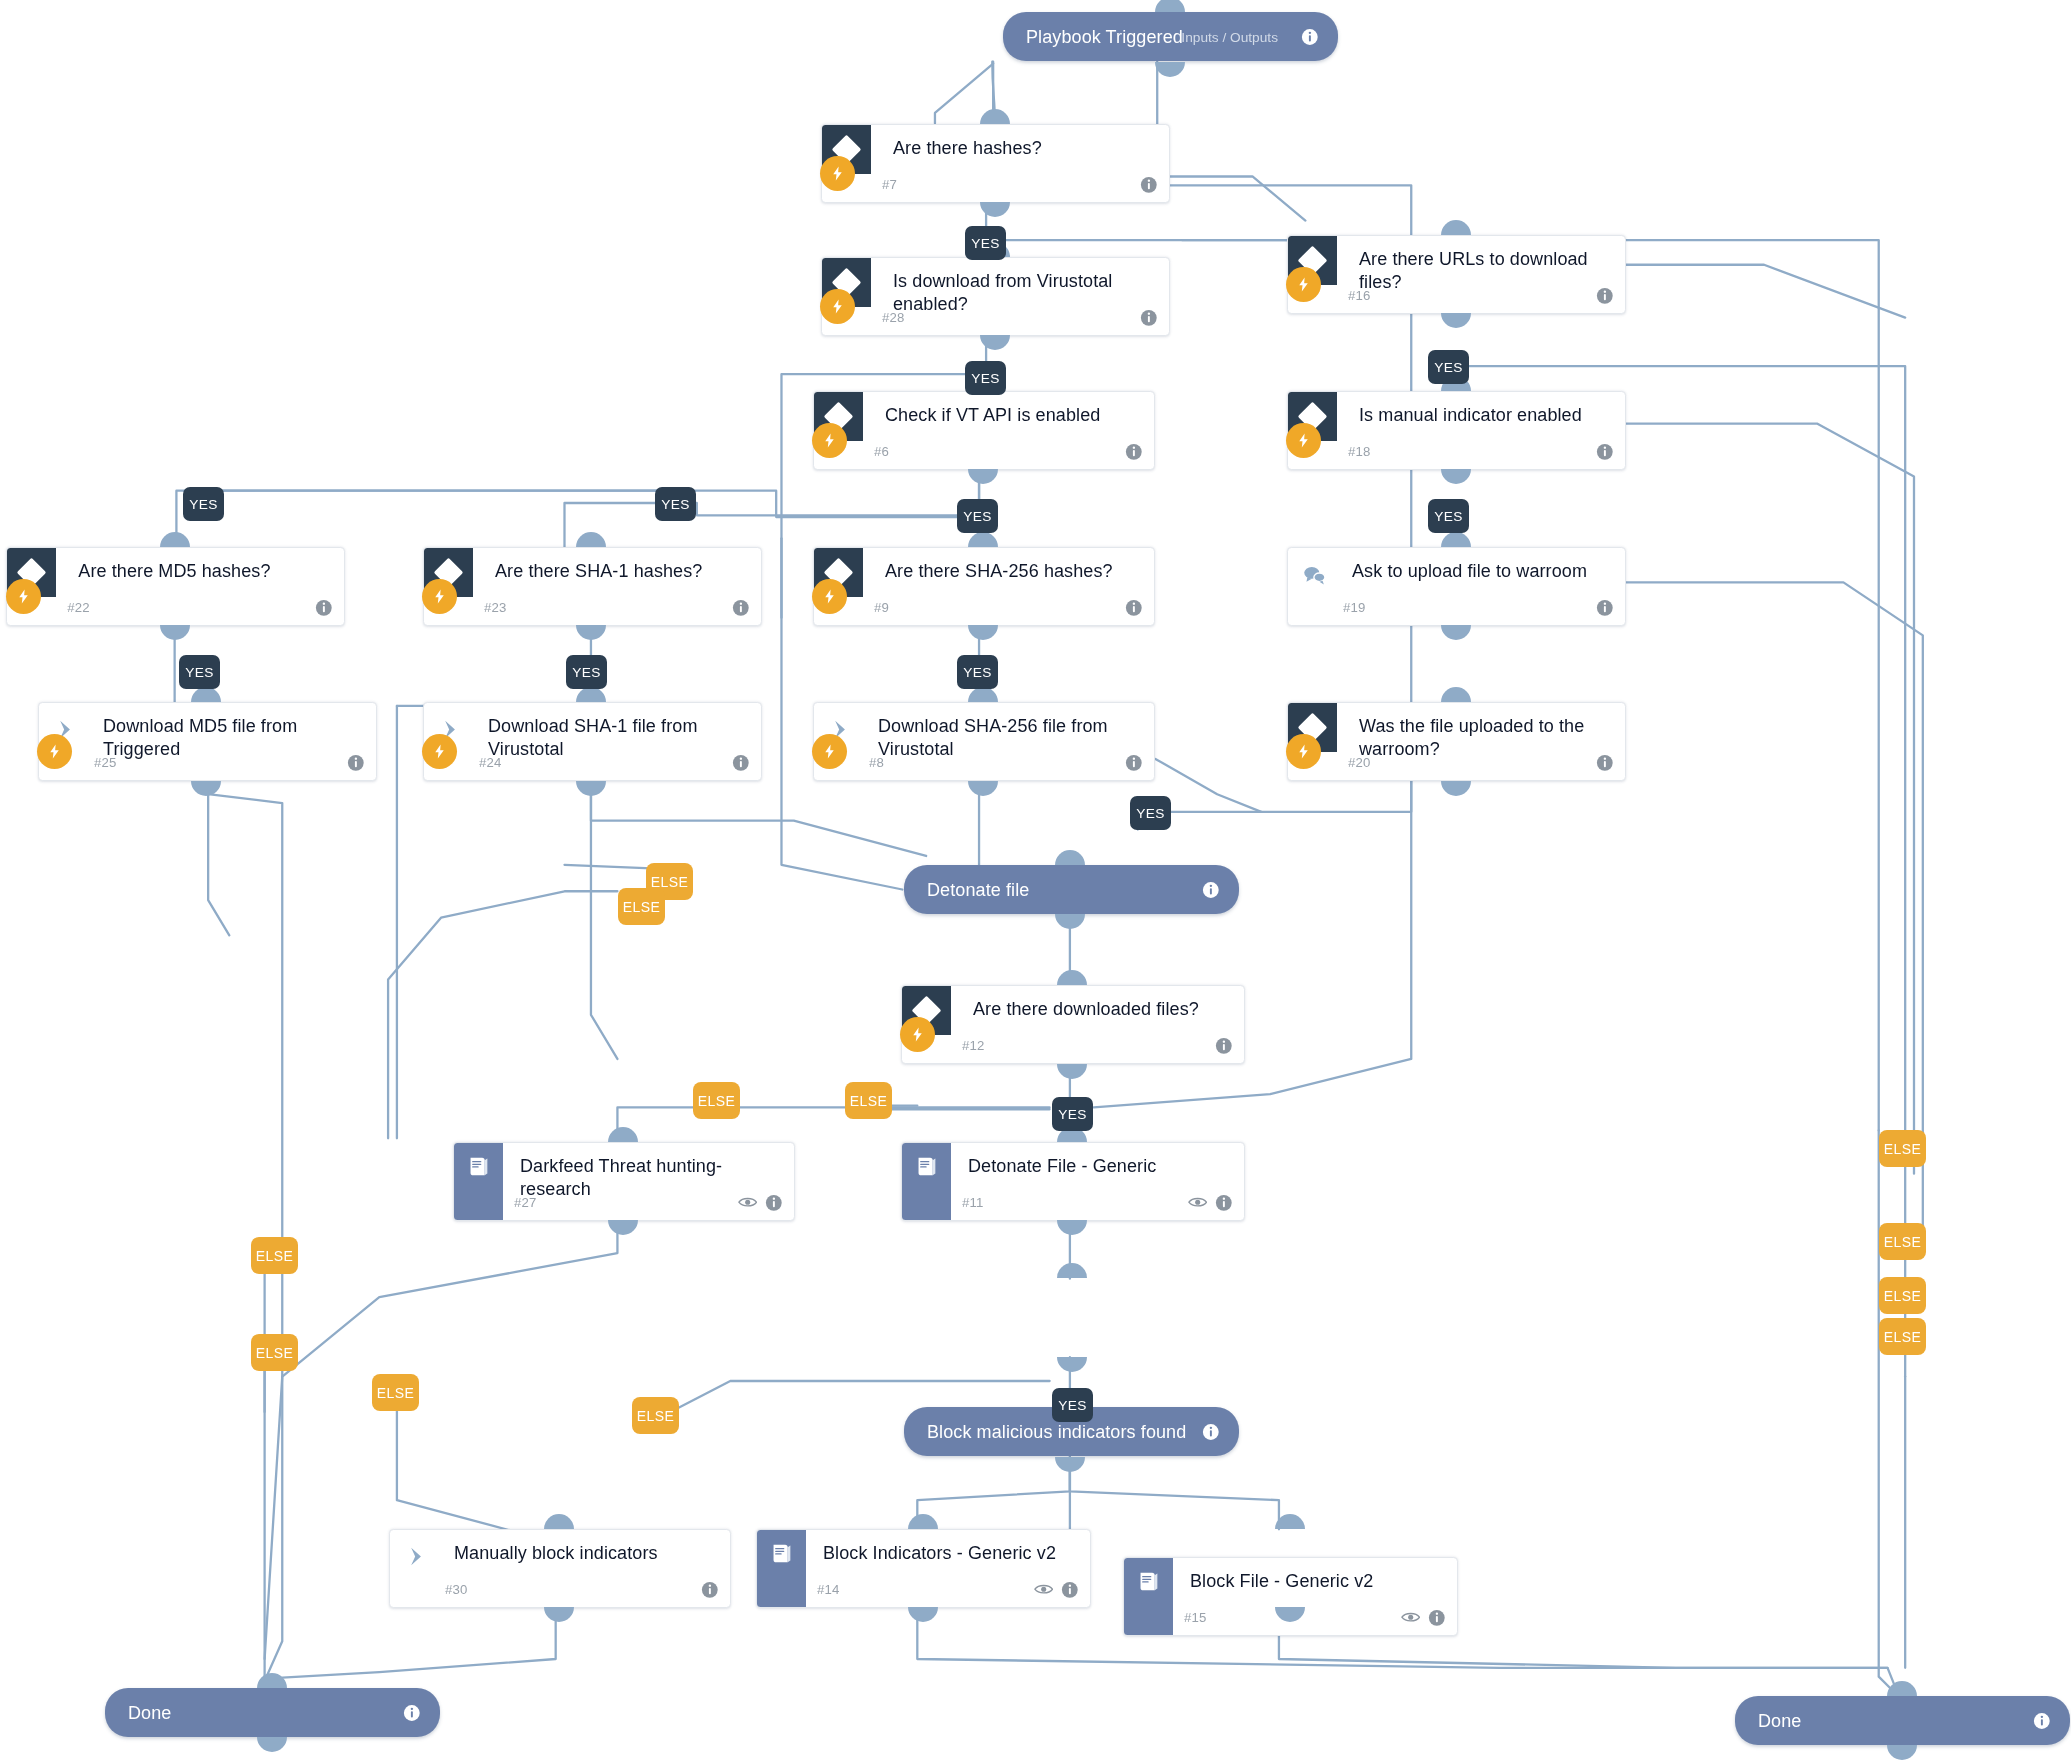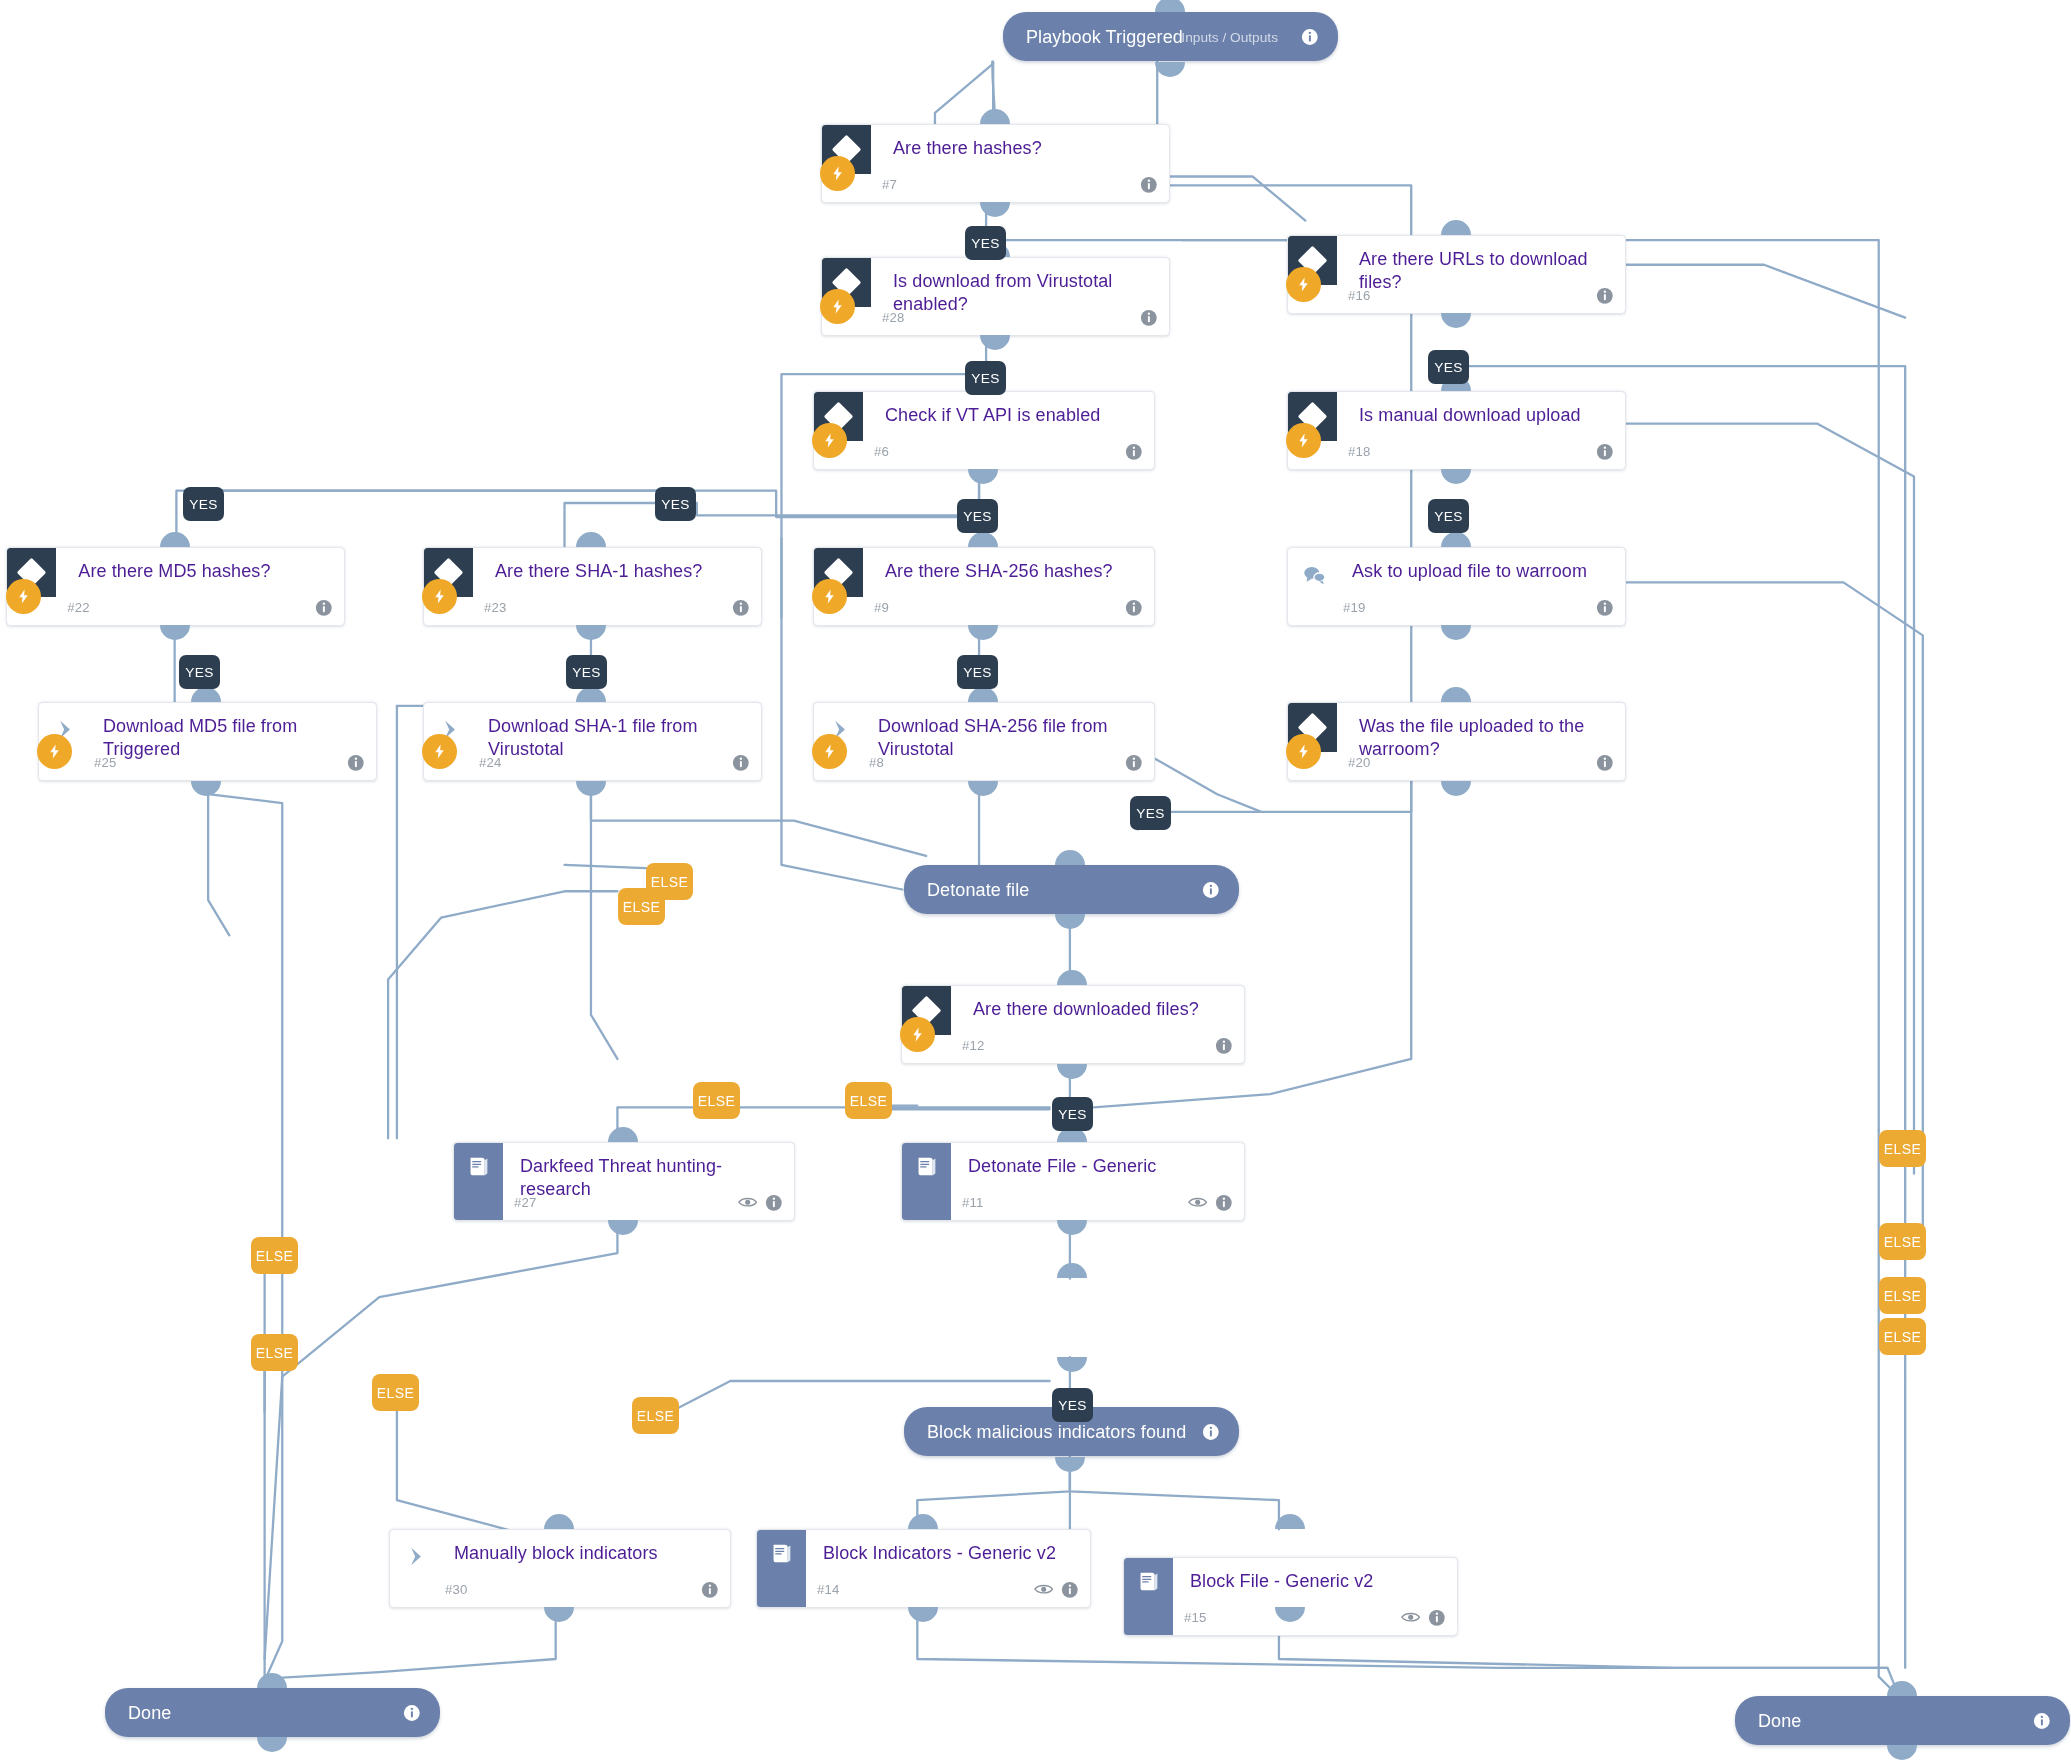--- a/index.html
+++ b/index.html
@@ -57,21 +57,21 @@
     border:0.9px solid #e3e7ec;
     border-radius:4.4px;
     box-shadow:0 0.9px 2.6px rgba(70,90,120,.18);
     box-sizing:border-box;
     overflow:visible;
   }
   .card .title{
     position:absolute;
     left:64px; right:12.4px; top:12.4px;
     font-size:18px;
-    color:#4c1d95;
+    color:#0f172a;
     line-height:23px;
     letter-spacing:0.1px;
   }
   .card.cond .title{ left:71px; }
   .card .num{
     position:absolute;
     left:auto;
     bottom:9.7px;
     font-size:13.2px;
     color:#9aa2ab;
@@ -462,21 +462,21 @@
       </div>
       <div class="card cond" style="left: 1286px; top: 391px; width: 339px; height: 79px;">
         <div class="cond-box">
           <span class="diamond"></span>
         </div>
         <div class="bolt" style="top: 31px;">
           <svg viewBox="0 0 24 24" aria-hidden="true">
             <path d="M13.6 2 L6 13.2 h4.6 L9.6 22 L18 10.3 h-5.1 Z" fill="#ffffff"></path>
           </svg>
         </div>
-        <div class="title" style="left: 71px;">Is manual download upload</div>
+        <div class="title" style="left: 71px;">Is manual indicator enabled</div>
         <div class="num" style="left: 60px;">#18</div>
         <div class="icons">
           <span>
             <svg class="ico-info" viewBox="0 0 20 20" aria-hidden="true">
               <circle cx="10" cy="10" r="9" fill="#8b949e"></circle>
               <rect x="9" y="8" width="2.2" height="7" rx="1" fill="#fff"></rect>
               <circle cx="10.1" cy="5.3" r="1.35" fill="#fff"></circle>
             </svg>
           </span>
         </div>

